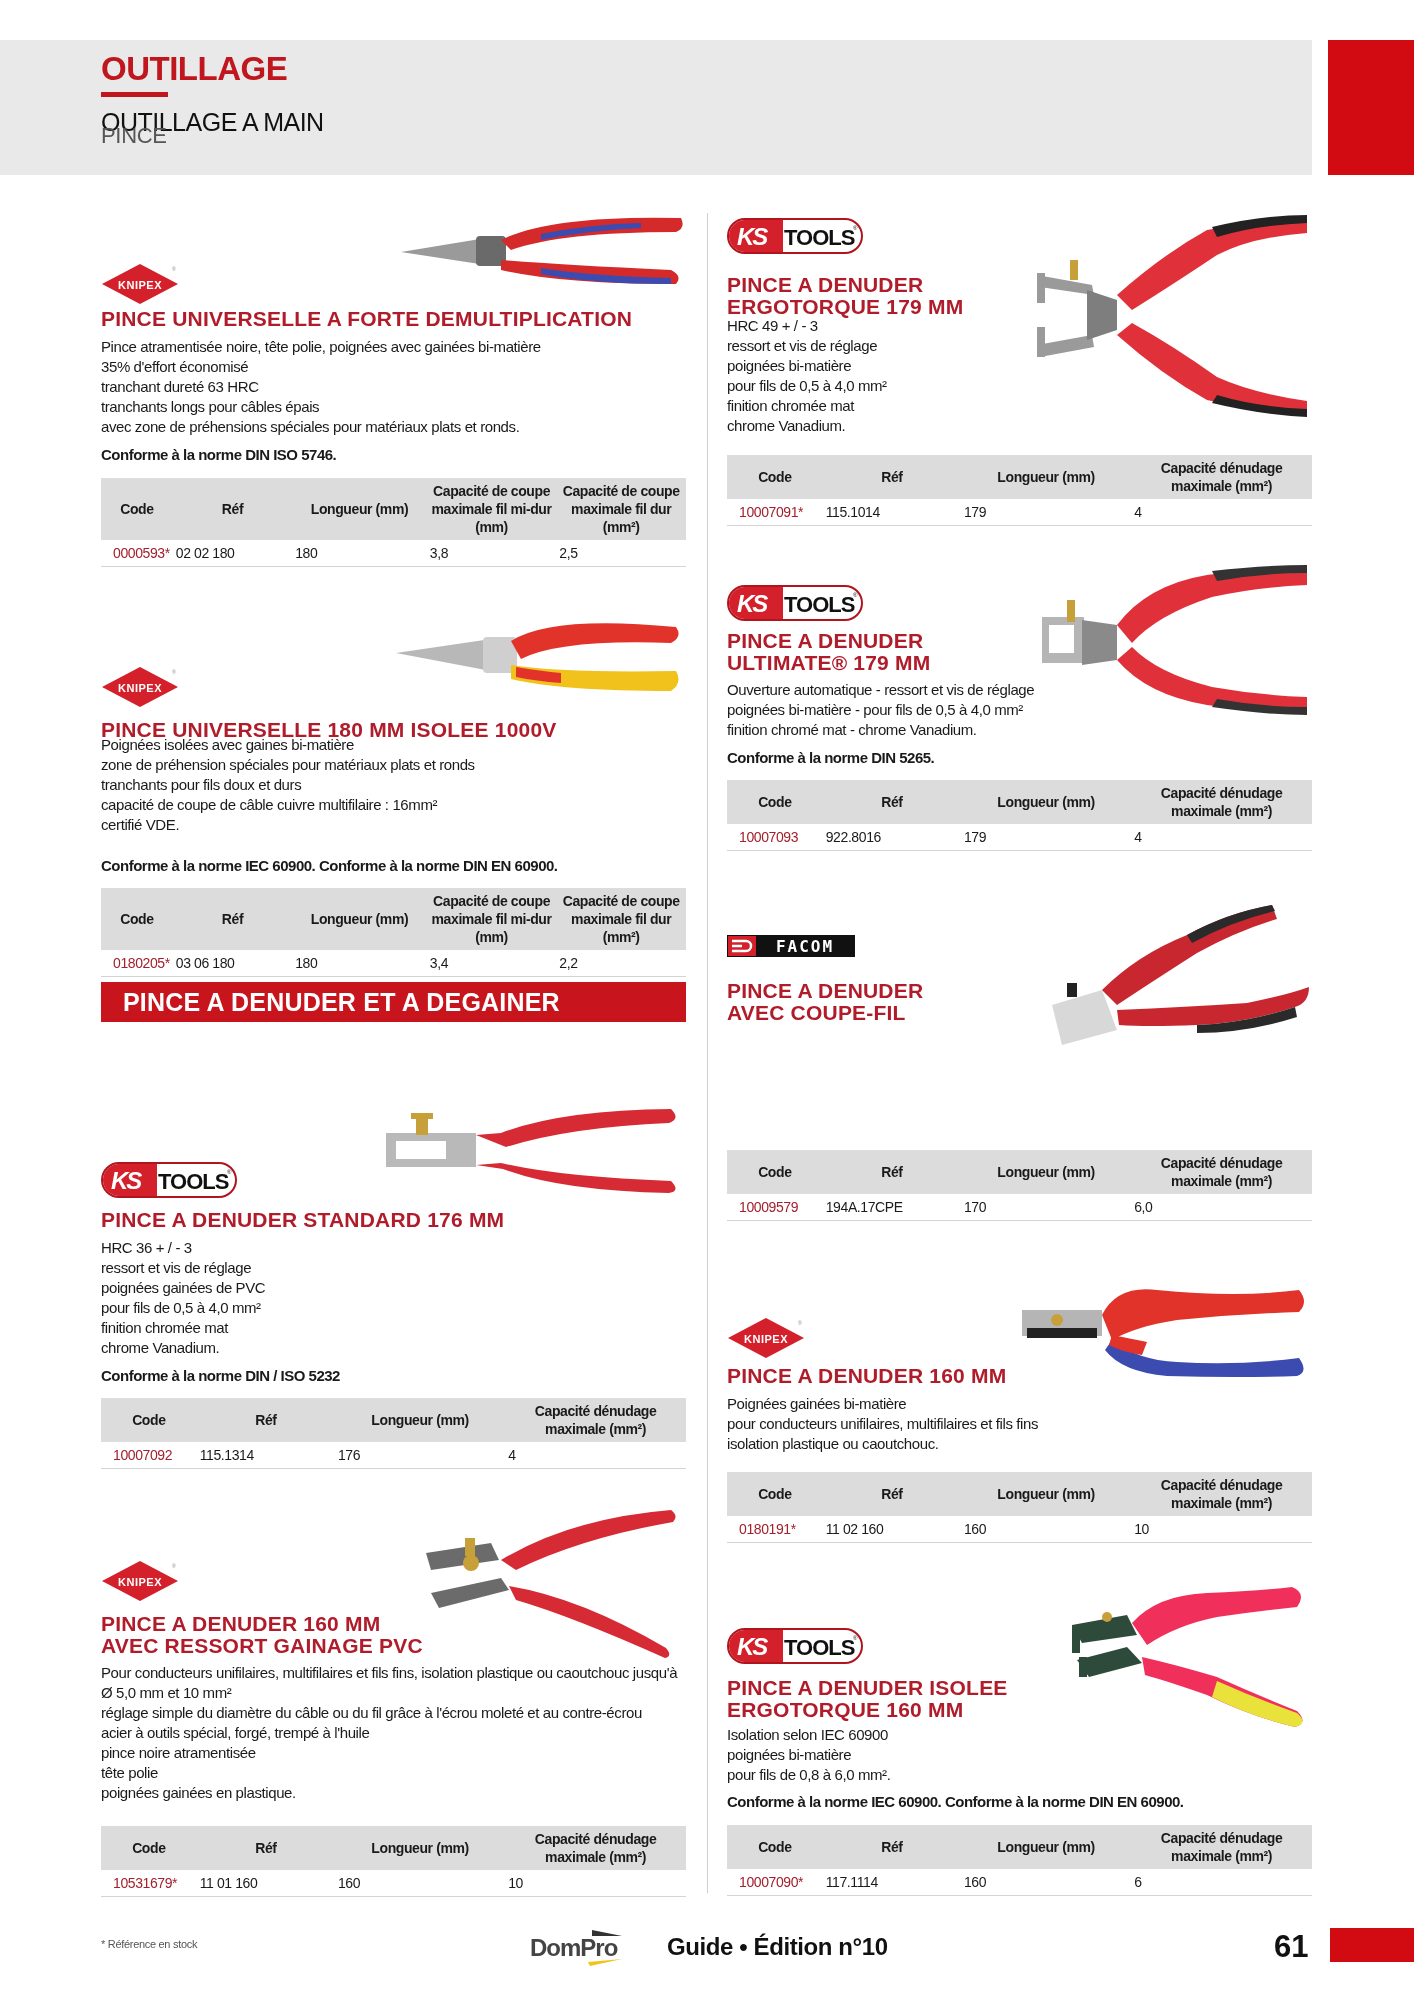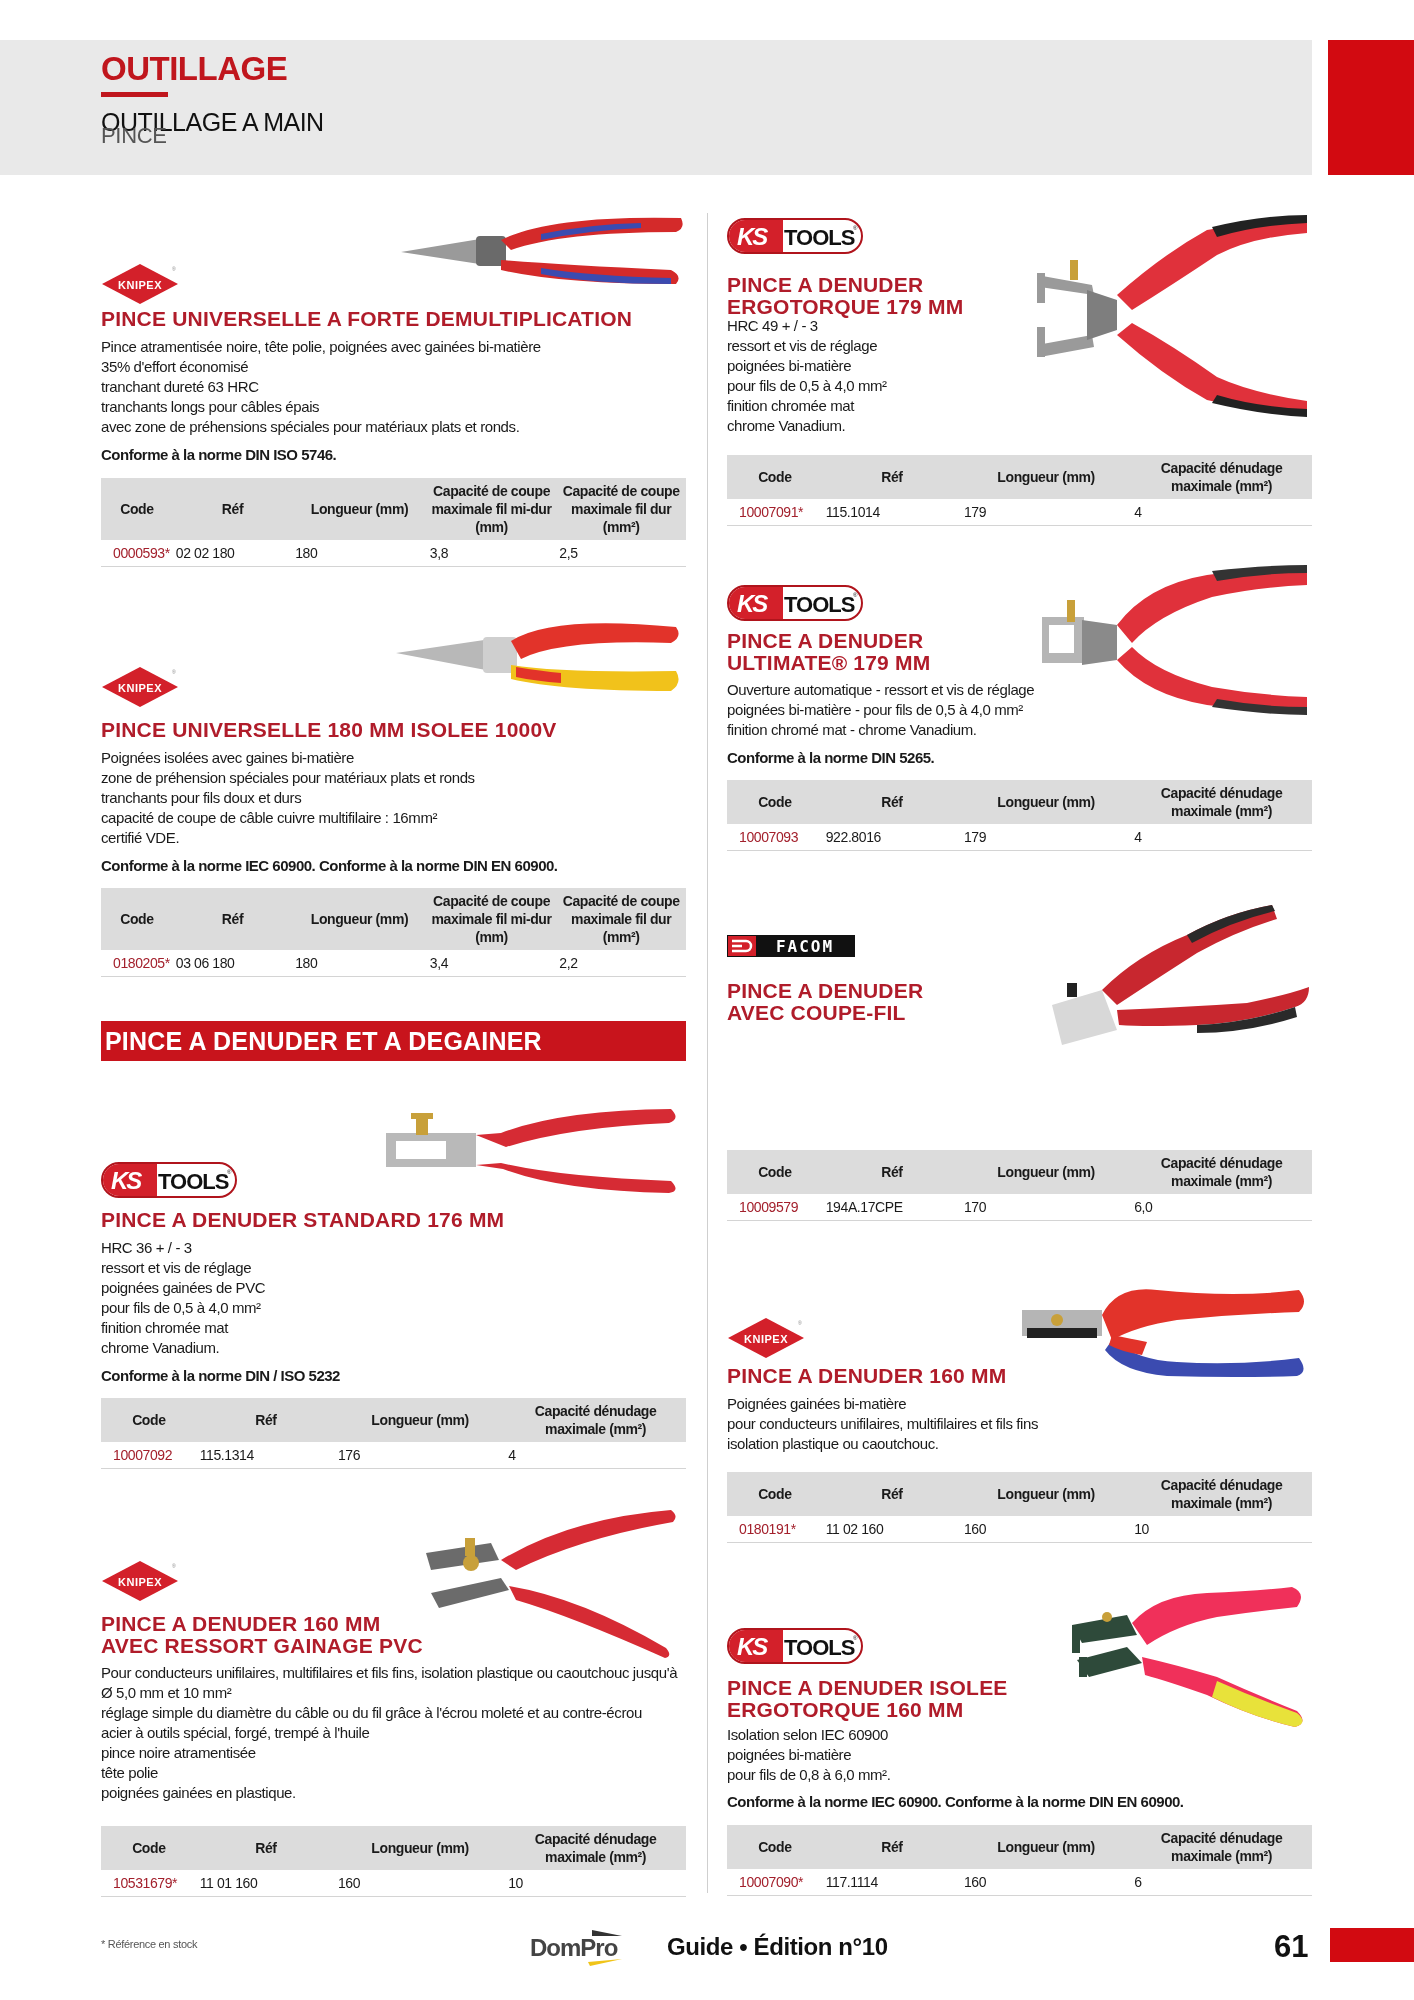--- a/index.html
+++ b/index.html
@@ -18,21 +18,21 @@
   .product { position: absolute; width: 585px; }
   .p-title { position: absolute; left: 0; color: #b01c2a; font-weight: bold; font-size: 21px; line-height: 22px; letter-spacing: 0.2px; width: 585px; }
   .p-desc { position: absolute; left: 0; font-size: 15px; line-height: 20px; color: #1a1a1a; letter-spacing: -0.4px; white-space: pre-line; width: 585px; }
   .p-conf { position: absolute; left: 0; font-size: 15px; font-weight: bold; color: #1a1a1a; letter-spacing: -0.5px; }
 
   table.spec { position: absolute; left: 0; width: 585px; border-collapse: collapse; font-size: 14px; letter-spacing: -0.4px; }
   table.spec th { background: #dcdcdc; font-weight: bold; color: #1a1a1a; text-align: center; padding: 2px 3px; line-height: 18px; vertical-align: middle; }
   table.spec td { text-align: left; padding: 3px 3px; line-height: 20px; color: #1a1a1a; border-bottom: 1.5px solid #d4d4d4; }
   table.spec td.code { color: #a3202c; text-align: left; padding-left: 12px; }
 
-  .banner { position: absolute; left: 101px; top: 1021px; width: 585px; height: 40px; background: #c8141c; color: #fff; font-weight: bold; font-size: 25px; line-height: 40px; padding-left: 4px; letter-spacing: 0.2px; }
+  .banner { position: absolute; left: 101px; top: 982px; width: 585px; height: 40px; background: #c8141c; color: #fff; font-weight: bold; font-size: 25px; line-height: 40px; padding-left: 22px; letter-spacing: 0.2px; }
 
   
   .knipex { width: 78px; height: 42px; position: absolute; }
   .kstools { width: 136px; height: 36px; position: absolute; }
   .facom { width: 128px; height: 22px; position: absolute; }
 
   .footer-note { position: absolute; left: 101px; top: 1938px; font-size: 11px; color: #555; letter-spacing: -0.3px; }
   .dompro { position: absolute; left: 530px; top: 1926px; width: 95px; height: 42px; }
   .guide { position: absolute; left: 667px; top: 1933px; font-size: 24px; font-weight: bold; color: #111; letter-spacing: -0.4px; }
   .page-num { position: absolute; left: 1274px; top: 1929px; font-size: 31px; font-weight: bold; color: #111; }
@@ -122,21 +122,21 @@
     <path d="M5,38 L100,24 L100,56 Z" fill="#b8b8b8"></path>
     <rect x="92" y="22" width="34" height="36" rx="4" fill="#cfcfcf"></rect>
     <path d="M120,26 Q160,0 285,12 Q292,22 280,28 Q170,24 130,44 Z" fill="#e2332a"></path>
     <path d="M120,50 Q170,58 285,56 Q292,68 280,76 Q170,76 120,64 Z" fill="#f1c21b"></path>
     <path d="M125,52 Q150,56 170,58 L170,68 Q145,66 125,62 Z" fill="#e2332a"></path>
   </svg>
   <svg class="knipex" style="left:0; top:61px;">
       <use href="#knipex"></use>
     </svg>
   <div class="p-title" style="top:114px;">PINCE UNIVERSELLE 180 MM ISOLEE 1000V</div>
-  <div class="p-desc" style="top:143px;">Poignées isolées avec gaines bi-matière
+  <div class="p-desc" style="top:130px;">Poignées isolées avec gaines bi-matière
 zone de préhension spéciales pour matériaux plats et ronds
 tranchants pour fils doux et durs
 capacité de coupe de câble cuivre multifilaire : 16mm²
 certifié VDE.</div>
   <div class="p-conf" style="top:252px;">Conforme à la norme IEC 60900. Conforme à la norme DIN EN 60900.</div>
   <table class="spec" style="top:283px;">
     <thead>
         <tr style="height:62px;">
       <th style="width:70px;">Code</th>
       <th style="width:120px;">Réf</th>

